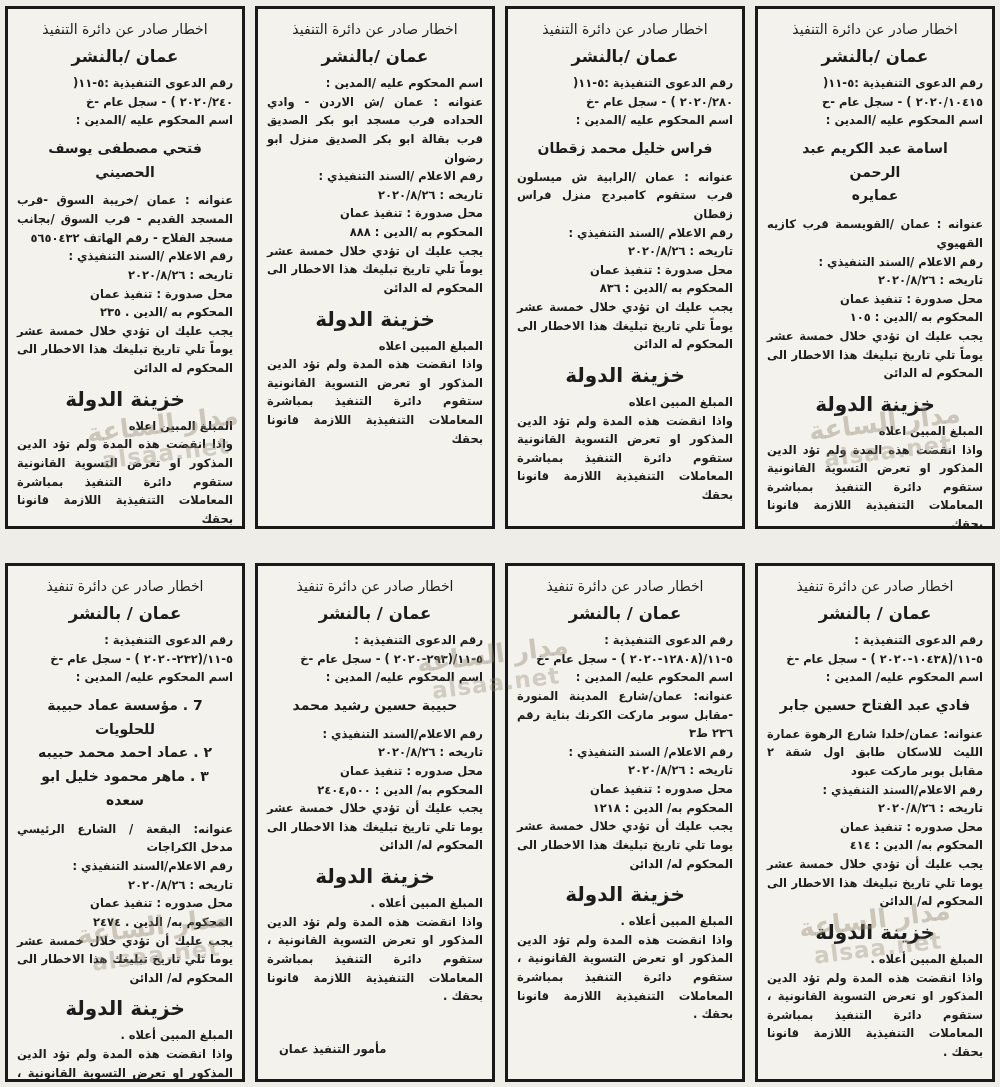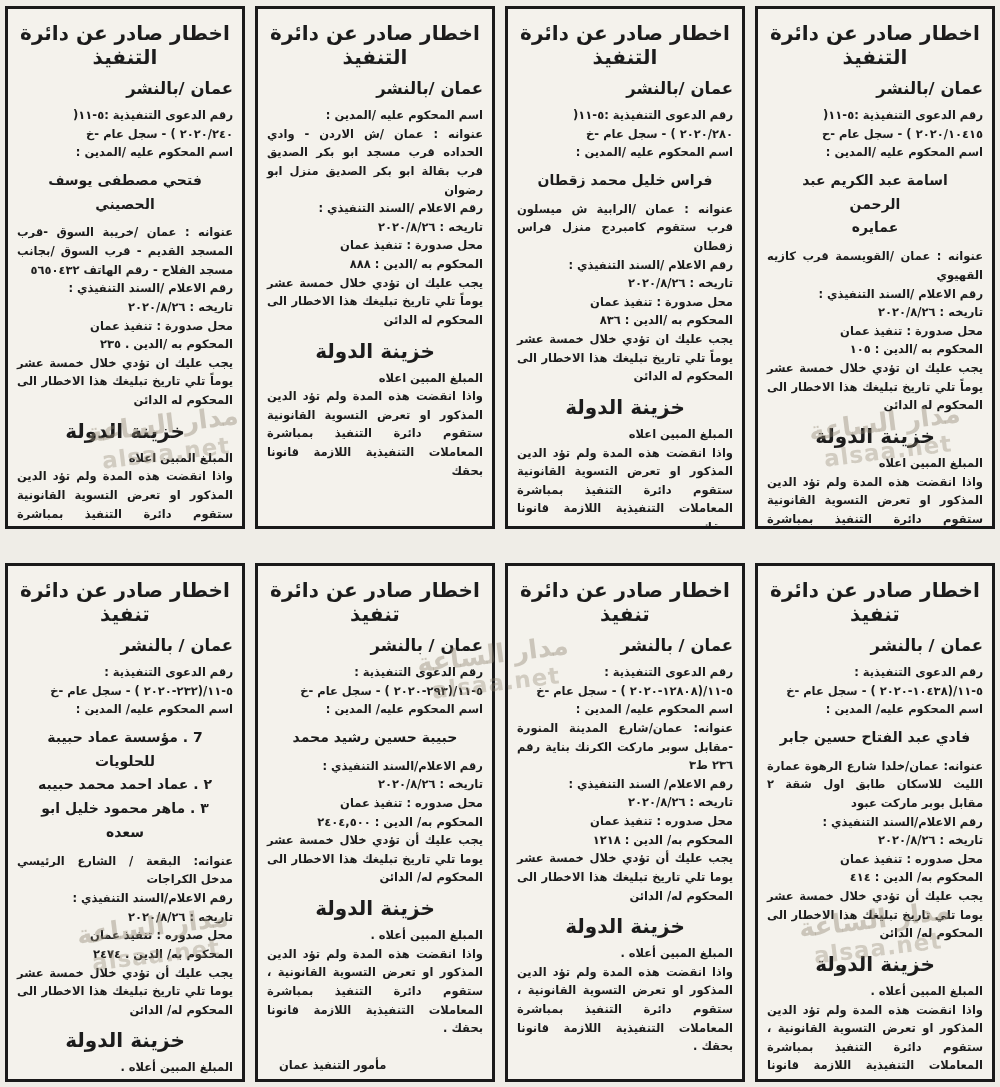--- a/index.html
+++ b/index.html
@@ -20,27 +20,27 @@
     box-sizing:border-box;
     width:1000px;
   }
   .notice{
     border:3px solid #1a1a1a;
     background:#f4f2ec;
     padding:8px 9px 7px;
     display:flex;flex-direction:column;
     overflow:hidden;box-sizing:border-box;
   }
-  .title{font-size:20px;text-align:center;margin:4px 0 10px;font-weight:700;letter-spacing:-.5px}
-  .city{font-size:16.5px;text-align:right;margin:0 0 8px;font-weight:900}
+  .title{font-size:14px;text-align:center;margin:4px 0 10px;font-weight:400;letter-spacing:-.5px}
+  .city{font-size:16.5px;text-align:center;margin:0 0 8px;font-weight:900}
   .line{font-size:11.5px;line-height:1.62;margin:0;text-align:right}
   .just{text-align:justify}
   .name{font-size:14px;text-align:center;line-height:1.7;margin:7px 12px;white-space:pre-line;font-weight:900}
   .treasury{font-size:20px;text-align:center;margin:9px 0 6px;font-weight:900}
-  .officer{font-size:11.5px;margin:auto 0 0;text-align:left;padding-left:12px}
+  .officer{font-size:11.5px;margin:auto 0 16px;text-align:left;padding-left:12px}
   .wm{
     position:absolute;transform:rotate(-7deg);
     text-align:center;pointer-events:none;
     display:flex;flex-direction:column;line-height:1.15;z-index:5;
   }
   .wm-ar{font-size:26px;color:rgba(146,136,117,.42);font-weight:900}
   .wm-en{font-size:23px;color:rgba(146,136,117,.36);font-weight:900;letter-spacing:1px}
 </style>
 </head>
 <body>

